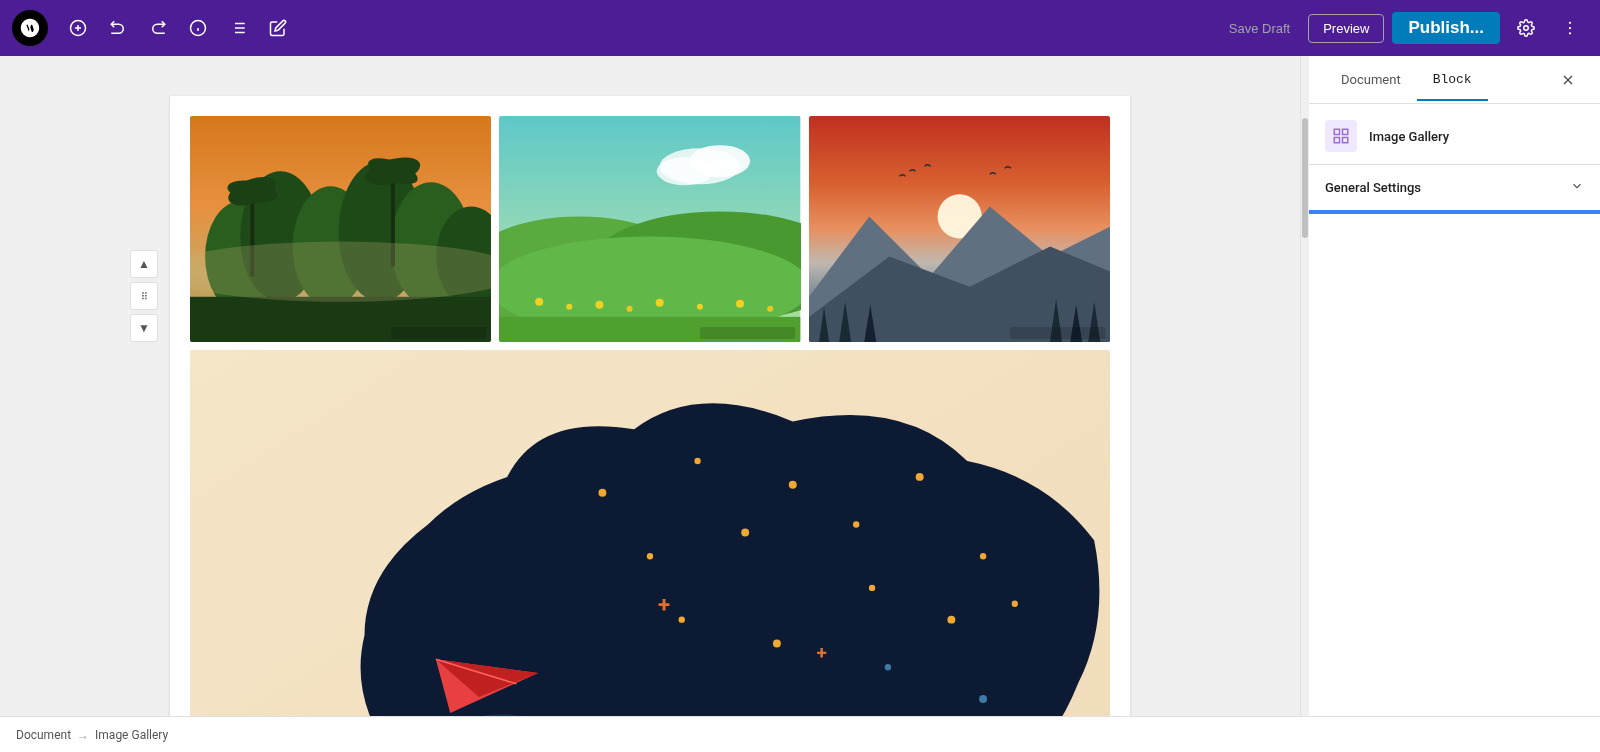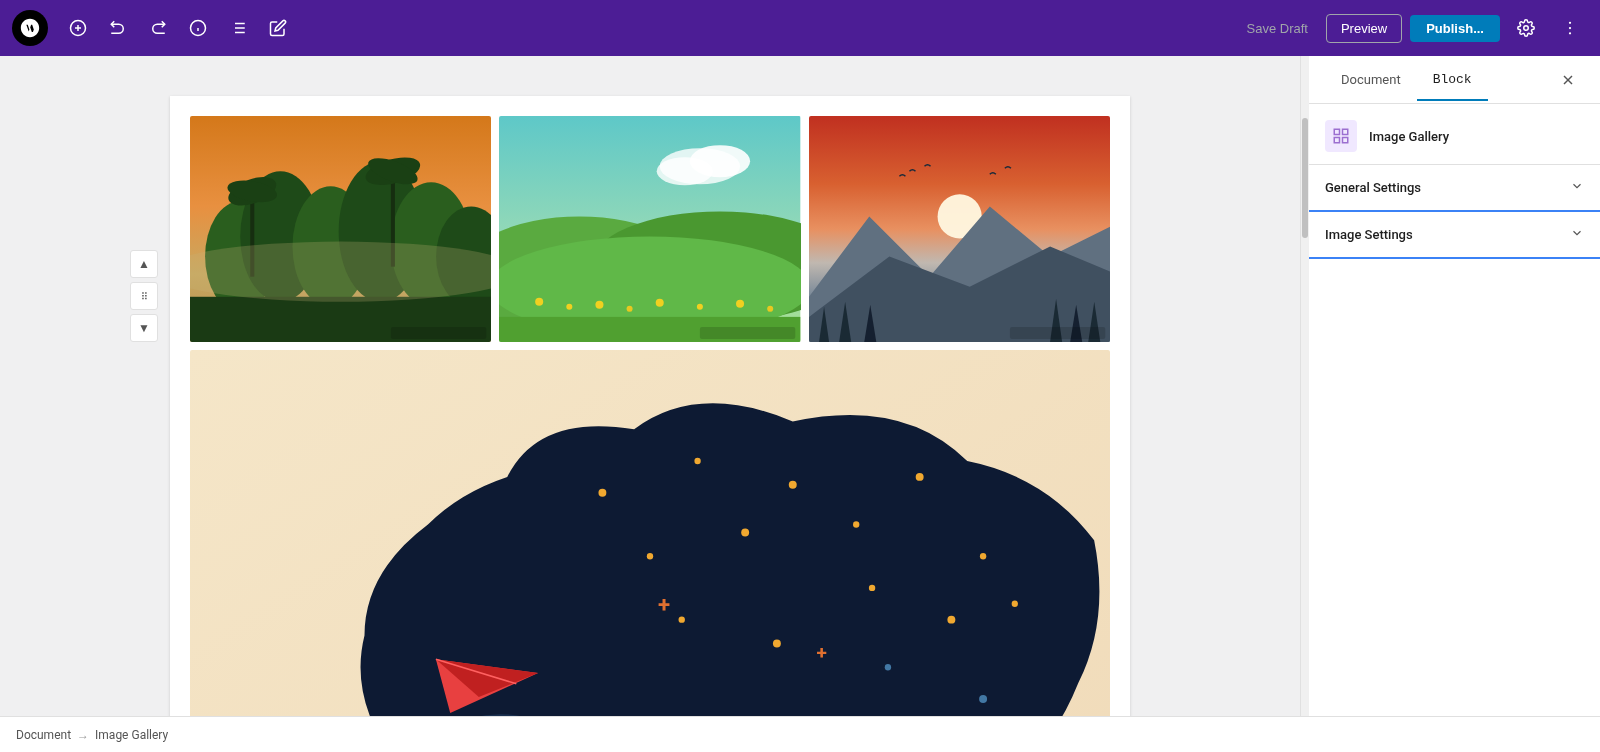--- a/index.html
+++ b/index.html
@@ -45,21 +45,21 @@
       color: #a0a5aa; font-size: 13px; cursor: pointer;
       padding: 6px 10px; border-radius: 4px;
     }
     .preview-btn {
       background: transparent; border: 1px solid #a0a5aa;
       color: #fff; font-size: 13px; cursor: pointer;
       padding: 6px 14px; border-radius: 4px;
     }
     .publish-btn {
       background: #007cba; border: none;
-      color: #fff; font-size: 13px; font-weight: 600; cursor: pointer;
+      color: #fff; font-size: 17px; font-weight: 600; cursor: pointer;
       padding: 6px 16px; border-radius: 4px;
     }
     .settings-btn, .more-btn {
       width: 36px; height: 36px;
       background: transparent; border: none; cursor: pointer;
       border-radius: 4px;
       display: flex; align-items: center; justify-content: center;
       color: #fff;
     }
 
@@ -239,21 +239,21 @@
       flex-shrink: 0;
     }
     .block-type-label {
       font-size: 13px;
       font-weight: 500;
       color: #1e1e1e;
     }
 
     
     .accordion-section {
-      border-bottom: 2px solid #3b82f6;
+      border-bottom: 4px solid #3b82f6;
     }
     .accordion-header {
       display: flex;
       align-items: center;
       justify-content: space-between;
       padding: 14px 16px;
       cursor: pointer;
       font-size: 13px;
       font-weight: 500;
       color: #1e1e1e;
@@ -628,30 +628,20 @@
           <div class="accordion-header">
             <span>General Settings</span>
             <span class="accordion-chevron">
               <svg width="14" height="14" viewBox="0 0 24 24" fill="none" stroke="currentColor" stroke-width="2">
                 <polyline points="6 9 12 15 18 9"></polyline>
               </svg>
             </span>
           </div>
         </div>
 
-        <div class="accordion-section">
-          <div class="accordion-header">
-            <span>Image Settings</span>
-            <span class="accordion-chevron">
-              <svg width="14" height="14" viewBox="0 0 24 24" fill="none" stroke="currentColor" stroke-width="2">
-                <polyline points="6 9 12 15 18 9"></polyline>
-              </svg>
-            </span>
-          </div>
-        </div>
 
       </div>
     </div>
   </div>
 
 </div>
 
 <div class="bottom-bar">
   <span class="breadcrumb-link">Document</span>
   <span class="breadcrumb-arrow">→</span>

